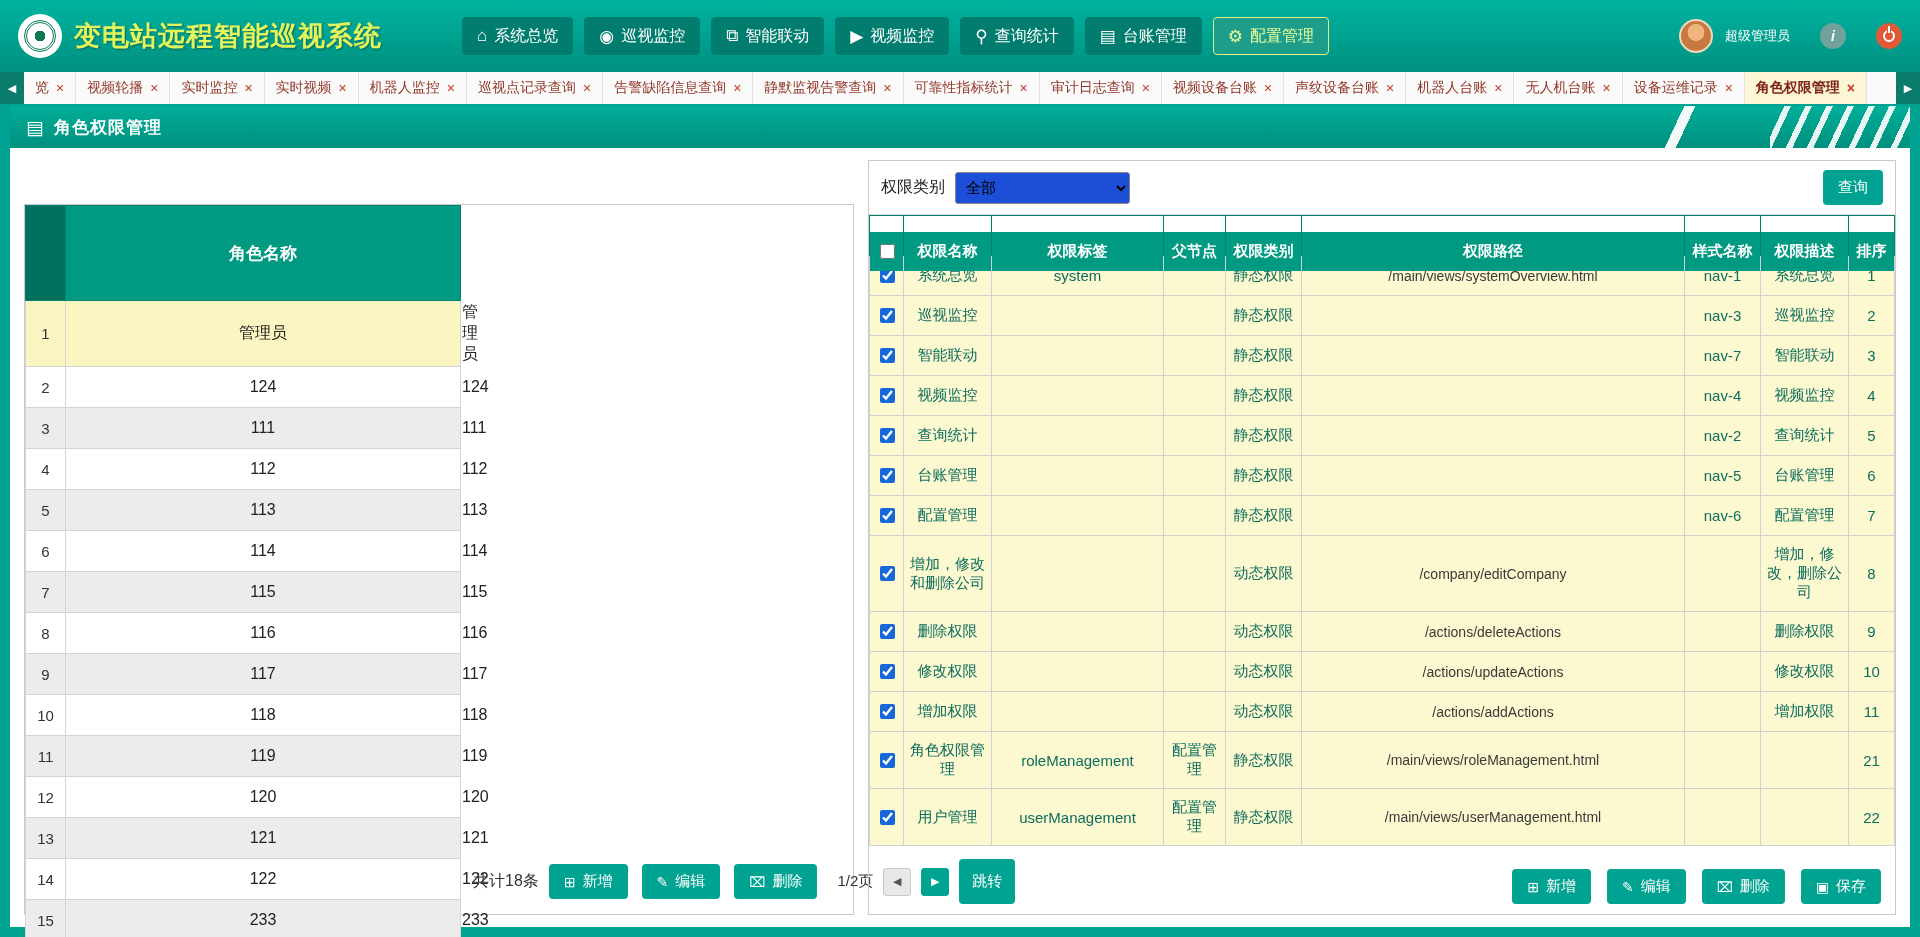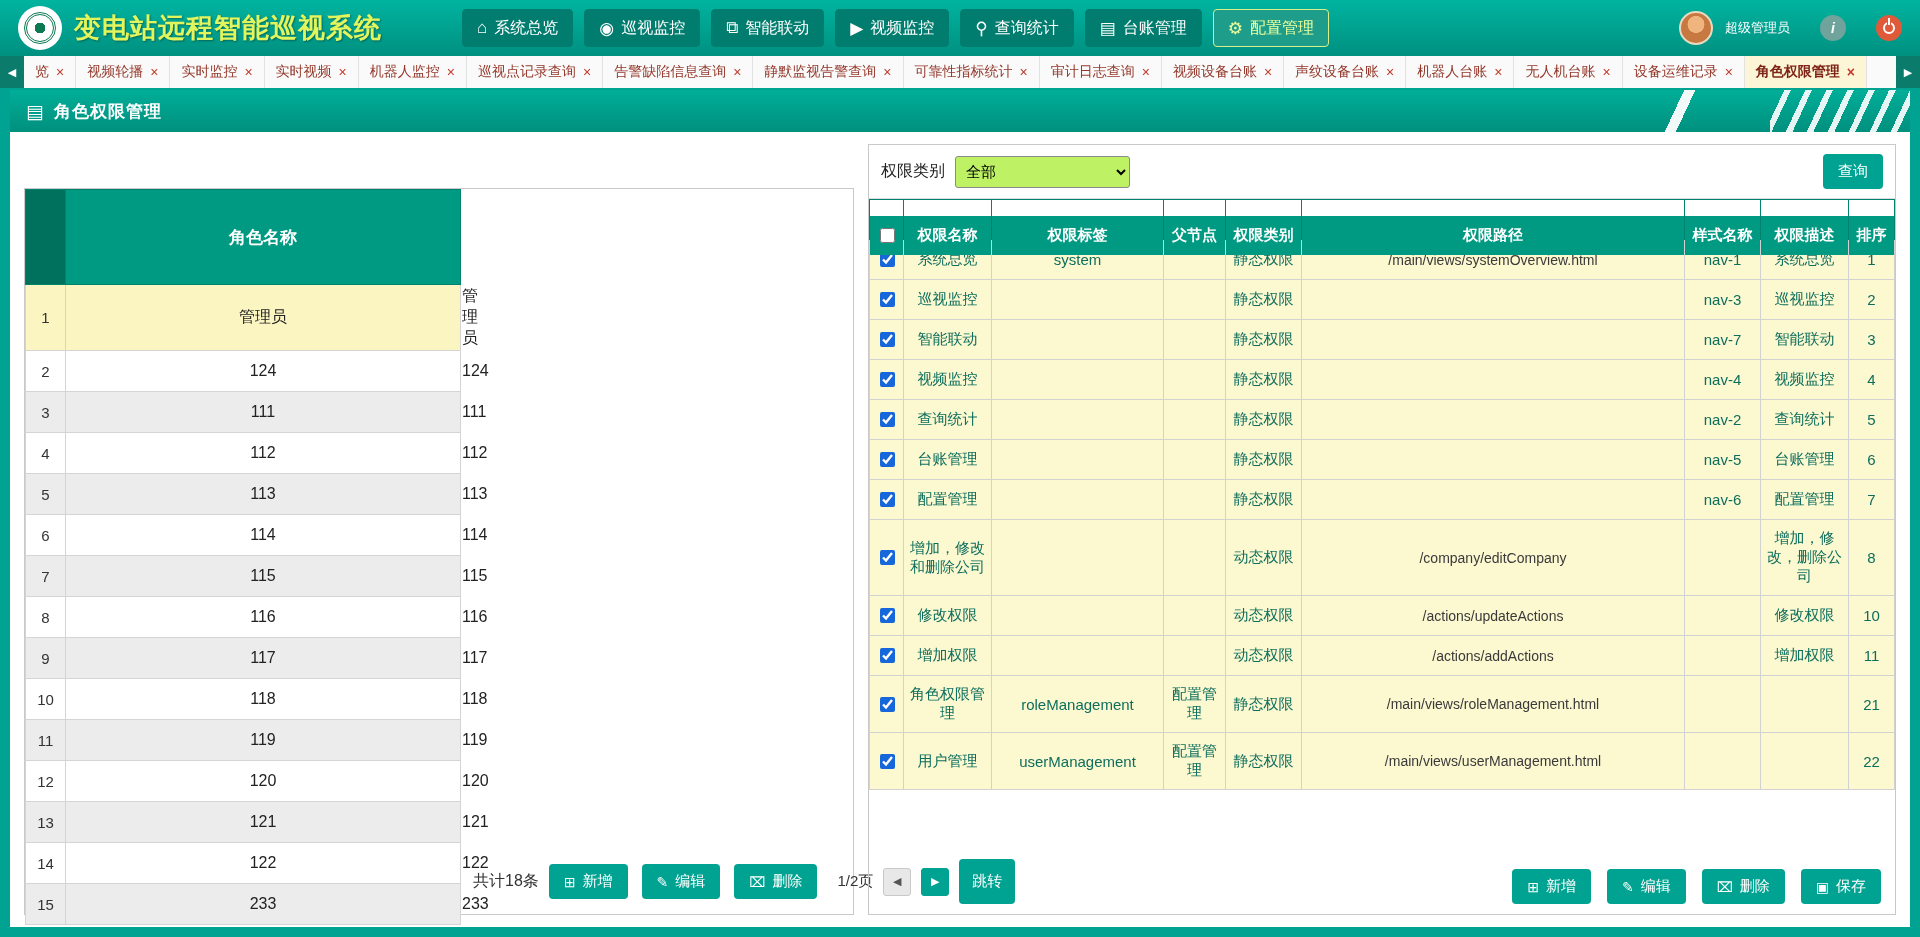--- a/index.html
+++ b/index.html
@@ -1,21 +1,21 @@
 <!DOCTYPE html>
 <html><head>
 <meta charset="utf-8">
 <style>
   * { box-sizing: border-box; }
   html,body { margin:0; padding:0; }
   body { background:#555; font-family:"Liberation Sans","DejaVu Sans",sans-serif; }
   .app { width:1920px; height:937px; background:#00a391; display:flex; flex-direction:column; overflow:hidden; }
 
   
-  .topbar { height:56px; background:linear-gradient(180deg,#00b4a0,#009080); display:flex; align-items:center; padding:0 18px; flex:0 0 auto; }
+  .topbar { height:72px; background:linear-gradient(180deg,#00b4a0,#009080); display:flex; align-items:center; padding:0 18px; flex:0 0 auto; }
   .logo { width:44px; height:44px; border-radius:50%; background:#fff; display:flex; align-items:center; justify-content:center; flex:0 0 auto; }
   .logo-inner { width:32px; height:32px; border-radius:50%; border:3px double #0b7a52; background:radial-gradient(circle,#0b7a52 0 28%, #fff 30%); }
   .app-title { margin-left:12px; font-size:27px; font-weight:bold; color:#e3f55d; letter-spacing:1px; text-shadow:1px 1px 2px rgba(0,0,0,.35); white-space:nowrap; }
   .mainnav { display:flex; gap:11px; margin-left:80px; }
   .nav-btn { height:38px; display:inline-flex; align-items:center; gap:7px; padding:0 14px; background:#007d6e; border:1px solid #007d6e; border-radius:4px; color:#fff; font-size:16px; cursor:pointer; white-space:nowrap; }
   .nav-btn .nav-icon { font-size:17px; }
   .nav-btn.active { background:#1e9d8b; border:1px solid #d9f08a; color:#edff9c; }
   .userarea { margin-left:auto; display:flex; align-items:center; gap:12px; }
   .avatar { width:34px; height:34px; border-radius:50%; background:radial-gradient(circle at 50% 38%, #f0b57e 0 35%, #c87941 36%); border:2px solid #e8d9c0; }
   .user-name { color:#fff; font-size:13px; }
@@ -62,21 +62,21 @@
   .footer-actions { display:flex; gap:14px; margin-left:auto; }
   .page-indicator { font-size:15px; color:#333; margin-left:10px; }
   .pg { width:28px; height:28px; border-radius:3px; border:1px solid #c8c8c8; background:#e8e8e8; color:#555; font-size:11px; cursor:pointer; }
   .pg.next { background:#00a391; color:#fff; border:1px solid #00a391; }
   .jump-btn { padding:13px 13px; }
 
   
   .right-panel { flex:1; display:flex; flex-direction:column; border:1px solid #c9c9c9; min-width:0; min-height:0; }
   .filterbar { display:flex; align-items:center; gap:10px; padding:9px 12px; border-bottom:1px solid #ddd; flex:0 0 auto; }
   .filter-label { font-size:16px; color:#222; }
-  .filter-select { height:32px; min-width:175px; font-size:15px; border:1px solid #8a8a8a; border-radius:3px; padding:0 6px; background:#bef264; }
+  .filter-select { height:32px; min-width:175px; font-size:15px; border:1px solid #8a8a8a; border-radius:3px; padding:0 6px; background:#1d4ed8; }
   .query-btn { margin-left:auto; }
   .table-scroll { flex:1; overflow-y:auto; min-height:0; }
   .table-scroll::-webkit-scrollbar { width:12px; }
   .table-scroll::-webkit-scrollbar-track { background:#f1f1f1; }
   .table-scroll::-webkit-scrollbar-thumb { background:#c1c1c1; border-radius:6px; }
   .perm-table { width:100%; border-collapse:collapse; table-layout:fixed; }
   .perm-table thead th { position:sticky; top:16px; background:#009a82; color:#fff; font-size:15px; font-weight:bold; padding:9px 4px; border:1px solid #00836e; z-index:2; }
   .perm-table tbody td { background:#fcf8d0; border:1px solid #d2d2d2; padding:9px 6px; font-size:15px; text-align:center; color:#0d6e5d; word-wrap:break-word; }
   .perm-table td.path-cell { color:#3a3a3a; font-size:14px; }
   .perm-table input[type=checkbox], .perm-table th input[type=checkbox] { width:15px; height:15px; accent-color:#1667d9; cursor:pointer; }
@@ -497,20 +497,31 @@
                   <td>增加，修改和删除公司</td>
                   <td></td>
                   <td></td>
                   <td>动态权限</td>
                   <td class="path-cell">/company/editCompany</td>
                   <td></td>
                   <td>增加，修改，删除公司</td>
                   <td>8</td>
                 </tr>
 
+                <tr class="perm-row">
+                  <td><input type="checkbox" checked="" style=""></td>
+                  <td>删除权限</td>
+                  <td></td>
+                  <td></td>
+                  <td>动态权限</td>
+                  <td class="path-cell">/actions/deleteActions</td>
+                  <td></td>
+                  <td>删除权限</td>
+                  <td>9</td>
+                </tr>
 
                 <tr class="perm-row">
                   <td><input type="checkbox" checked="" style=""></td>
                   <td>修改权限</td>
                   <td></td>
                   <td></td>
                   <td>动态权限</td>
                   <td class="path-cell">/actions/updateActions</td>
                   <td></td>
                   <td>修改权限</td>

